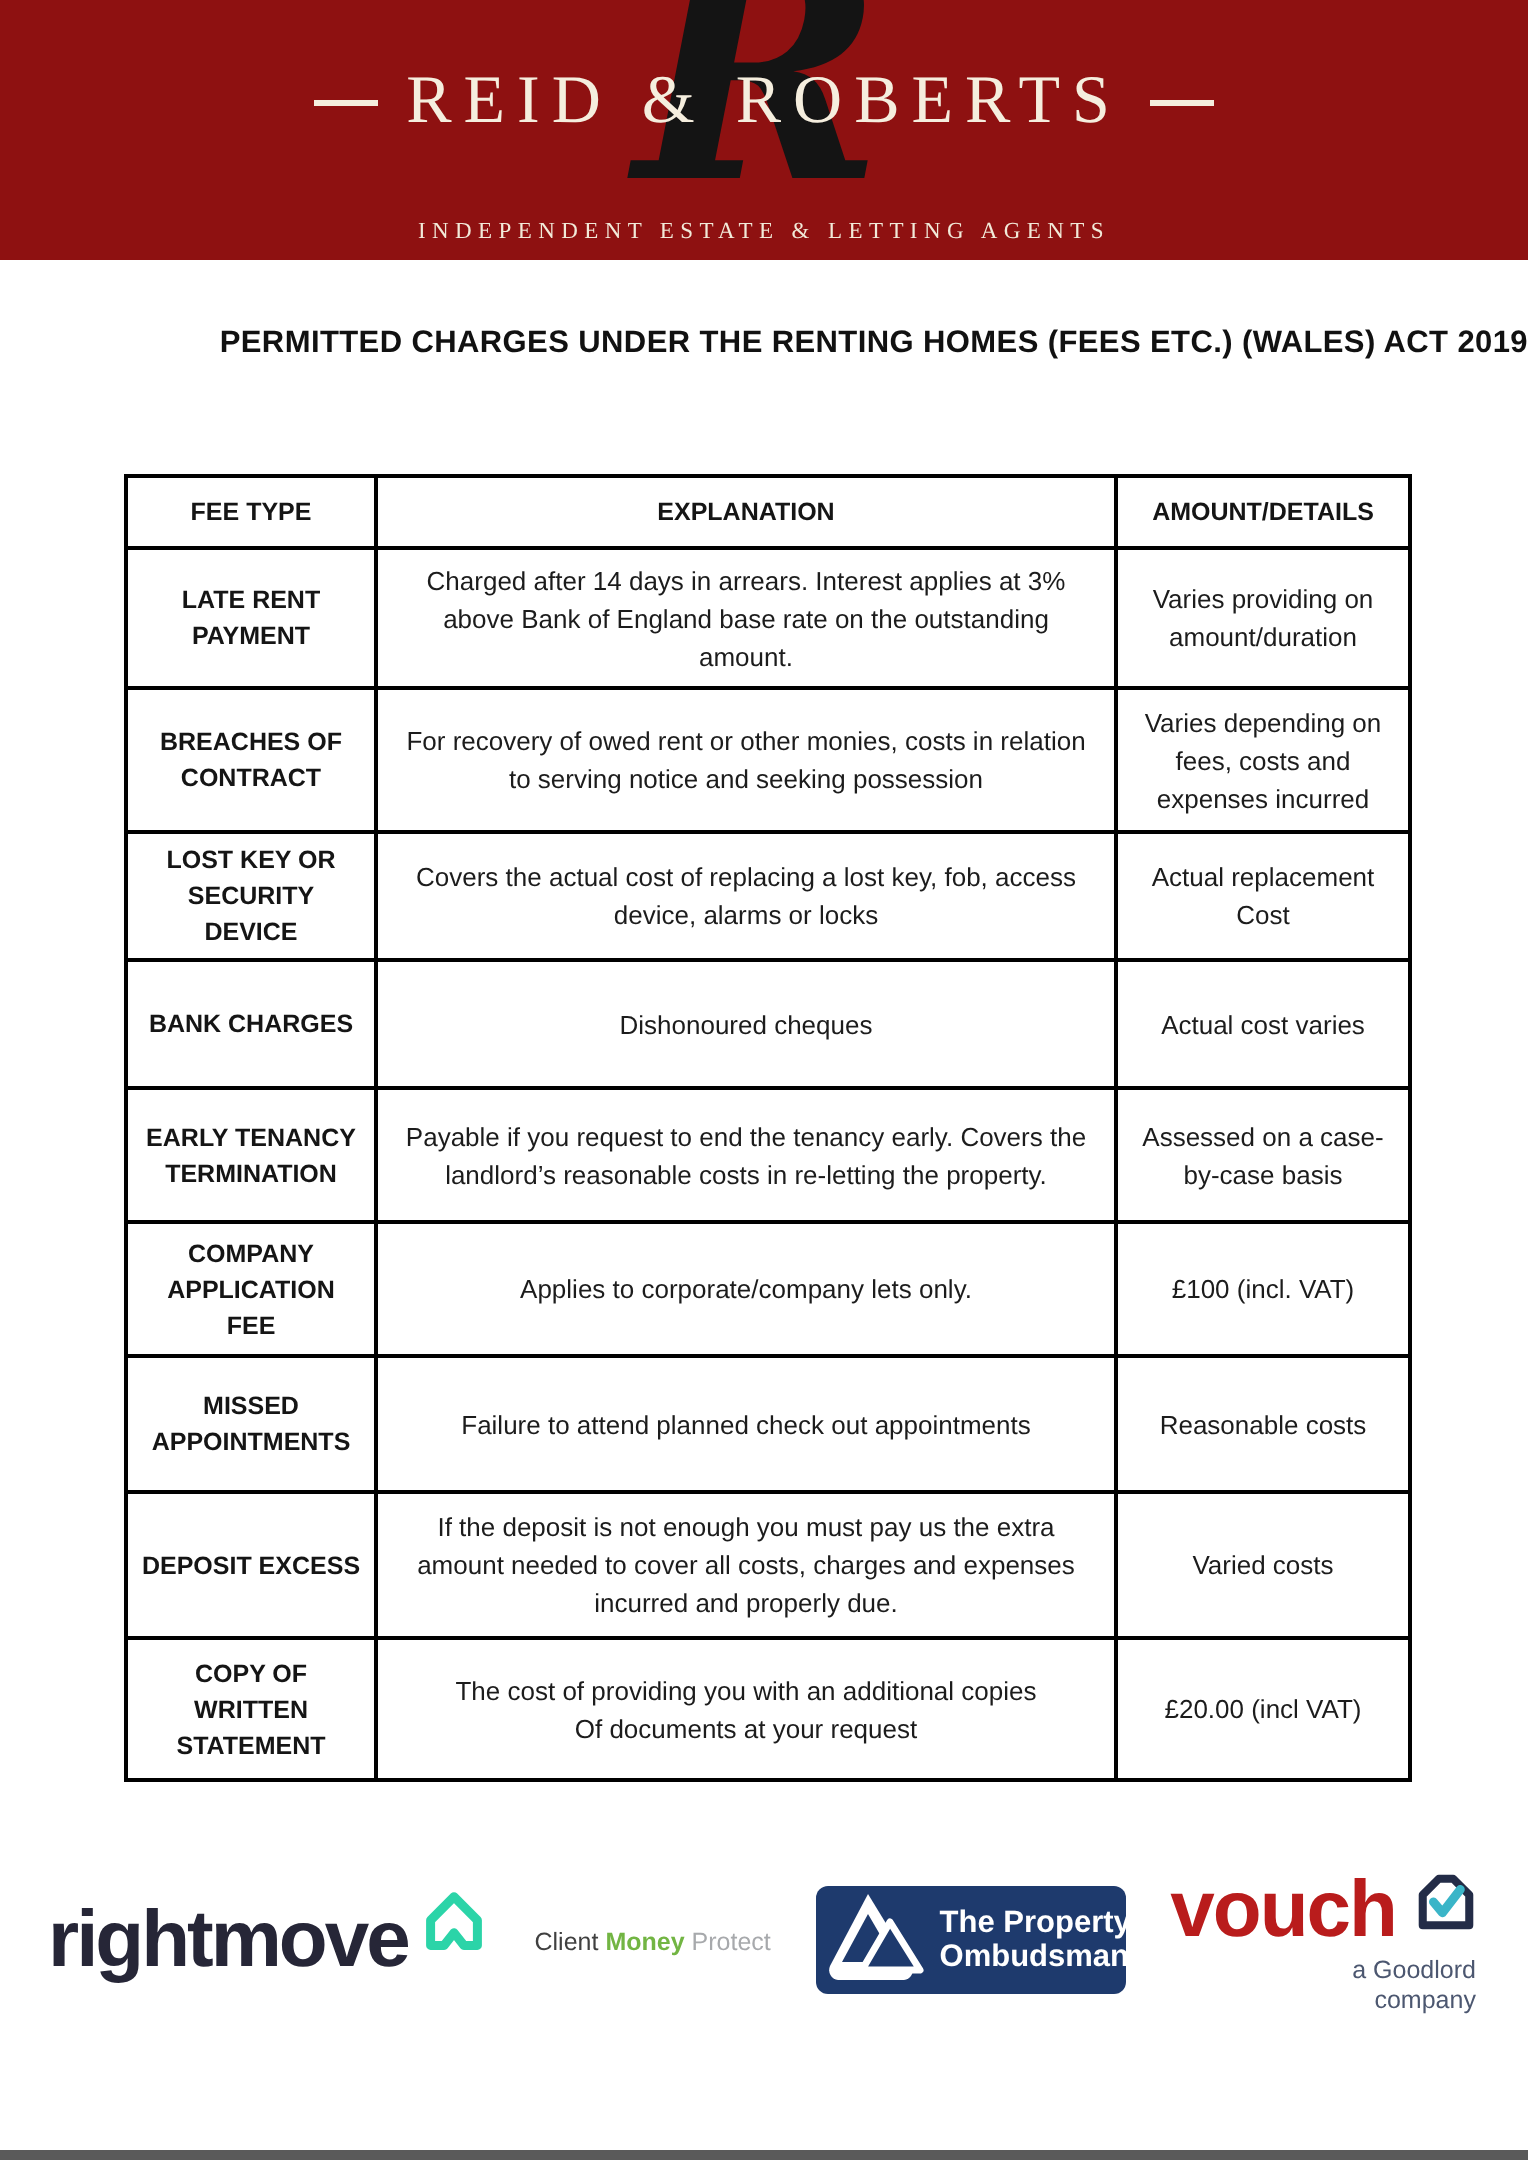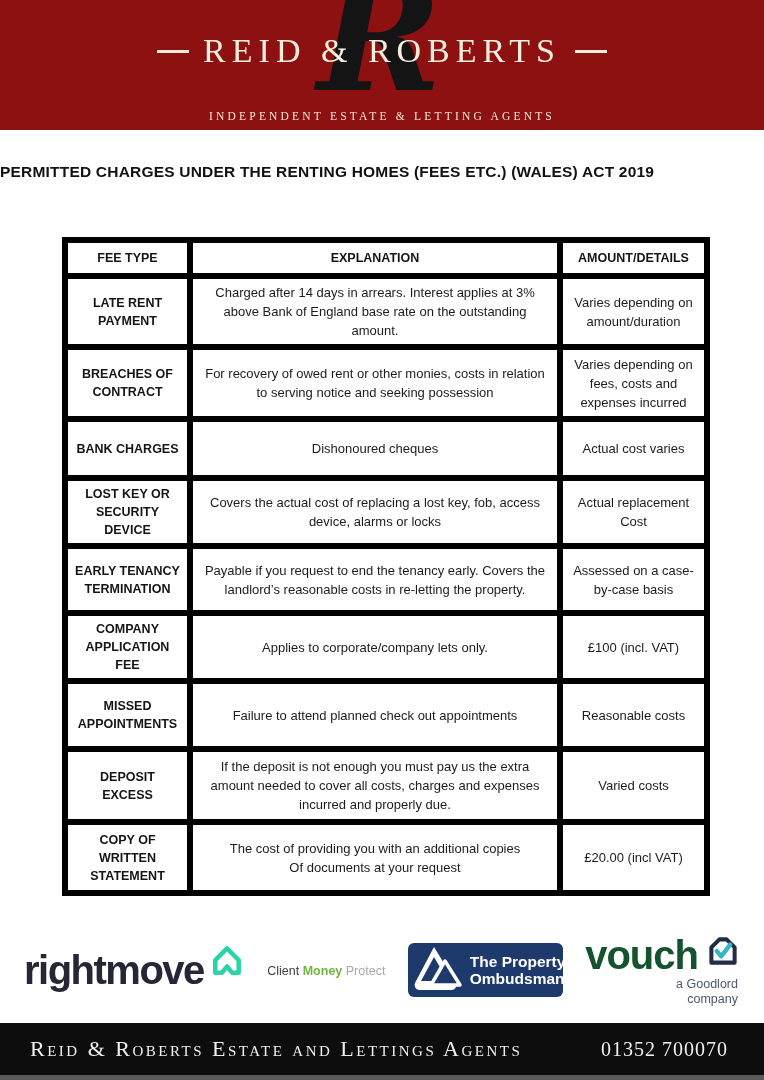--- a/index.html
+++ b/index.html
@@ -32,34 +32,34 @@
   .dash{ width:32px; height:3px; background:#f5eede; margin:0 14px; }
   .tagline{
     position:absolute; top:110px; left:0; width:100%; z-index:2;
     text-align:center; font-family:"Liberation Serif", serif;
     font-size:11.5px; letter-spacing:3.2px; color:#f2ead9; white-space:nowrap;
   }
 
   
   .doc-title{
     position:absolute; top:163px; left:0; width:100%;
-    text-align:left; font-size:15.5px; font-weight:bold; color:#111;
+    text-align:right; font-size:15.5px; font-weight:bold; color:#111;
     letter-spacing:0.2px;
   }
 
   
   .fees-table{
     position:absolute; top:237px; left:62px; width:642px;
     border-collapse:collapse; table-layout:fixed;
   }
   .fees-table col.c1{ width:125px; }
   .fees-table col.c2{ width:370px; }
   .fees-table col.c3{ width:147px; }
   .fees-table th, .fees-table td{
-    border:6px solid #000000; text-align:center; vertical-align:middle;
+    border:2px solid #000000; text-align:center; vertical-align:middle;
     padding:4px 10px;
   }
   .fees-table thead tr{ height:36px; }
   .fees-table th{ font-size:12.5px; font-weight:bold; color:#151515; }
   .fees-table td.fee{ font-size:12.5px; font-weight:bold; color:#151515; line-height:18px; padding:4px 6px;}
   .fees-table td.exp{ font-size:13px; line-height:19px; white-space:pre-line; }
   .fees-table td.amt{ font-size:13px; line-height:19px; padding:4px 8px;}
   .fees-table tbody tr:nth-child(1){ height:70px; }
   .fees-table tbody tr:nth-child(2){ height:72px; }
   .fees-table tbody tr:nth-child(3){ height:59px; }
@@ -99,21 +99,21 @@
     display:flex; align-items:center; padding:4px 6px 4px 4px;
   }
   .tpo-text{
     color:#ffffff; font-weight:bold; font-size:15.5px; line-height:17px;
     white-space:nowrap;
   }
   
   .vouch{ display:flex; flex-direction:column; align-items:flex-end; }
   .vouch-row{ display:flex; align-items:center; }
   .vouch-text{
-    font-size:40px; font-weight:bold; letter-spacing:-1px; color:#14532d;
+    font-size:40px; font-weight:bold; letter-spacing:-1px; color:#b91c1c;
     line-height:1;
   }
   .vouch-icon{ margin-left:8px; margin-bottom:4px; }
   .vouch-sub{
     text-align:right; font-size:12.5px; line-height:15px; color:#4c5770;
     margin-top:0px; margin-right:2px;
   }
 
   
   .bottombar{
@@ -161,39 +161,39 @@
       <tr>
         <th>FEE TYPE</th>
         <th>EXPLANATION</th>
         <th>AMOUNT/DETAILS</th>
       </tr>
     </thead>
     <tbody id="rows">
     <tr>
       <td class="fee">LATE RENT PAYMENT</td>
       <td class="exp">Charged after 14 days in arrears. Interest applies at 3% above Bank of England base rate on the outstanding amount.</td>
-      <td class="amt">Varies depending on amount/duration</td>
+      <td class="amt">Varies providing on amount/duration</td>
     </tr>
 
     <tr>
       <td class="fee">BREACHES OF CONTRACT</td>
       <td class="exp">For recovery of owed rent or other monies, costs in relation to serving notice and seeking possession</td>
       <td class="amt">Varies depending on fees, costs and expenses incurred</td>
     </tr>
 
     <tr>
+      <td class="fee">LOST KEY OR SECURITY DEVICE</td>
+      <td class="exp">Covers the actual cost of replacing a lost key, fob, access device, alarms or locks</td>
+      <td class="amt">Actual replacement Cost</td>
+    </tr>
+
+    <tr>
       <td class="fee">BANK CHARGES</td>
       <td class="exp">Dishonoured cheques</td>
       <td class="amt">Actual cost varies</td>
-    </tr>
-
-    <tr>
-      <td class="fee">LOST KEY OR SECURITY DEVICE</td>
-      <td class="exp">Covers the actual cost of replacing a lost key, fob, access device, alarms or locks</td>
-      <td class="amt">Actual replacement Cost</td>
     </tr>
 
     <tr>
       <td class="fee">EARLY TENANCY TERMINATION</td>
       <td class="exp">Payable if you request to end the tenancy early. Covers the landlord’s reasonable costs in re-letting the property.</td>
       <td class="amt">Assessed on a case-by-case basis</td>
     </tr>
 
     <tr>
       <td class="fee">COMPANY APPLICATION FEE</td>
@@ -262,19 +262,15 @@
         </span>
       </div>
       <div class="vouch-sub">
         <div>a Goodlord</div>
         <div>company</div>
       </div>
     </div>
 
   </div>
 
-  <footer class="bottombar">
-    <span class="bb-left">Reid &amp; Roberts Estate and Lettings Agents</span>
-    <span class="bb-right">01352 700070</span>
-  </footer>
   <div class="bottomstrip"></div>
 
 </div>
 
 </body></html>

